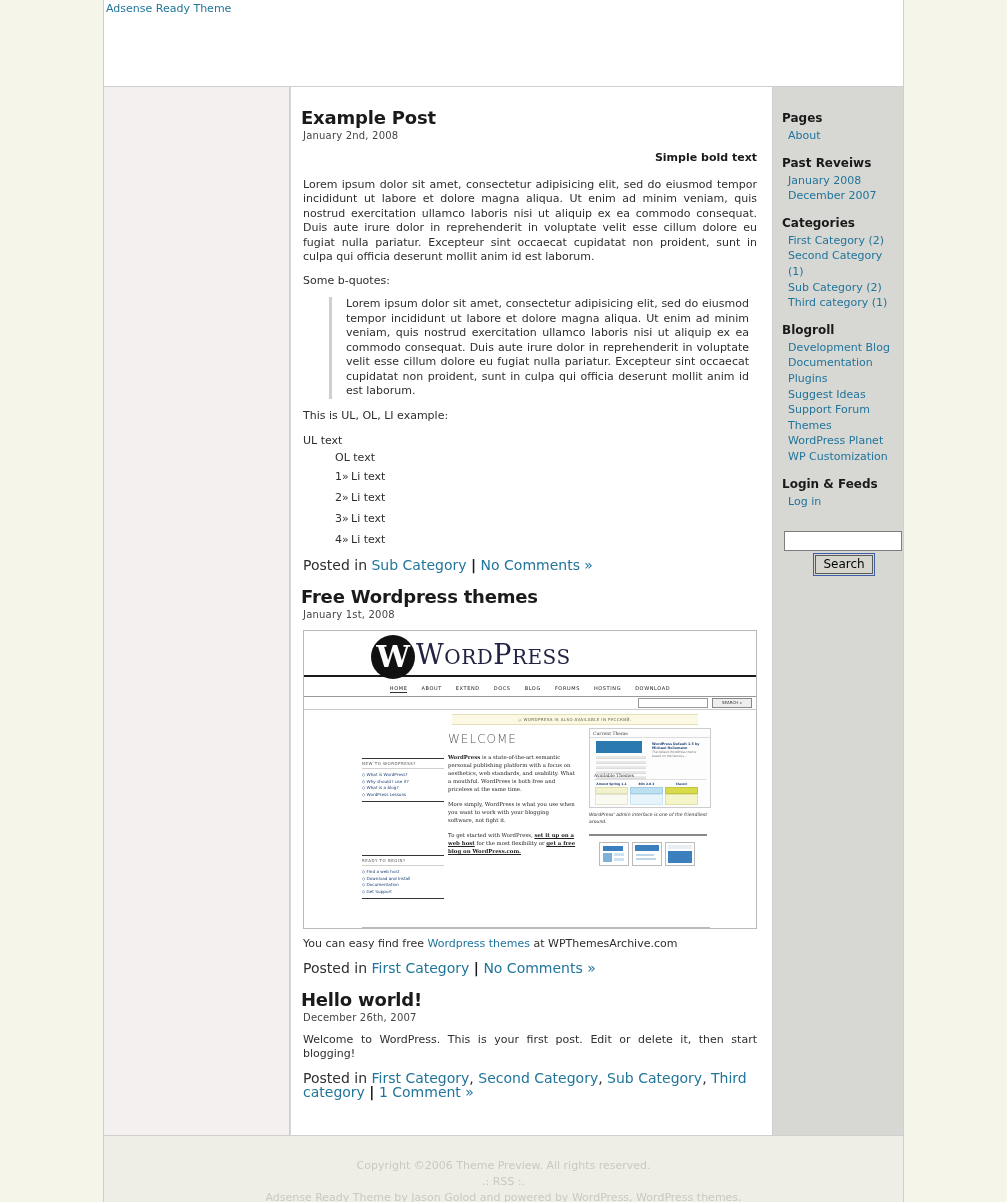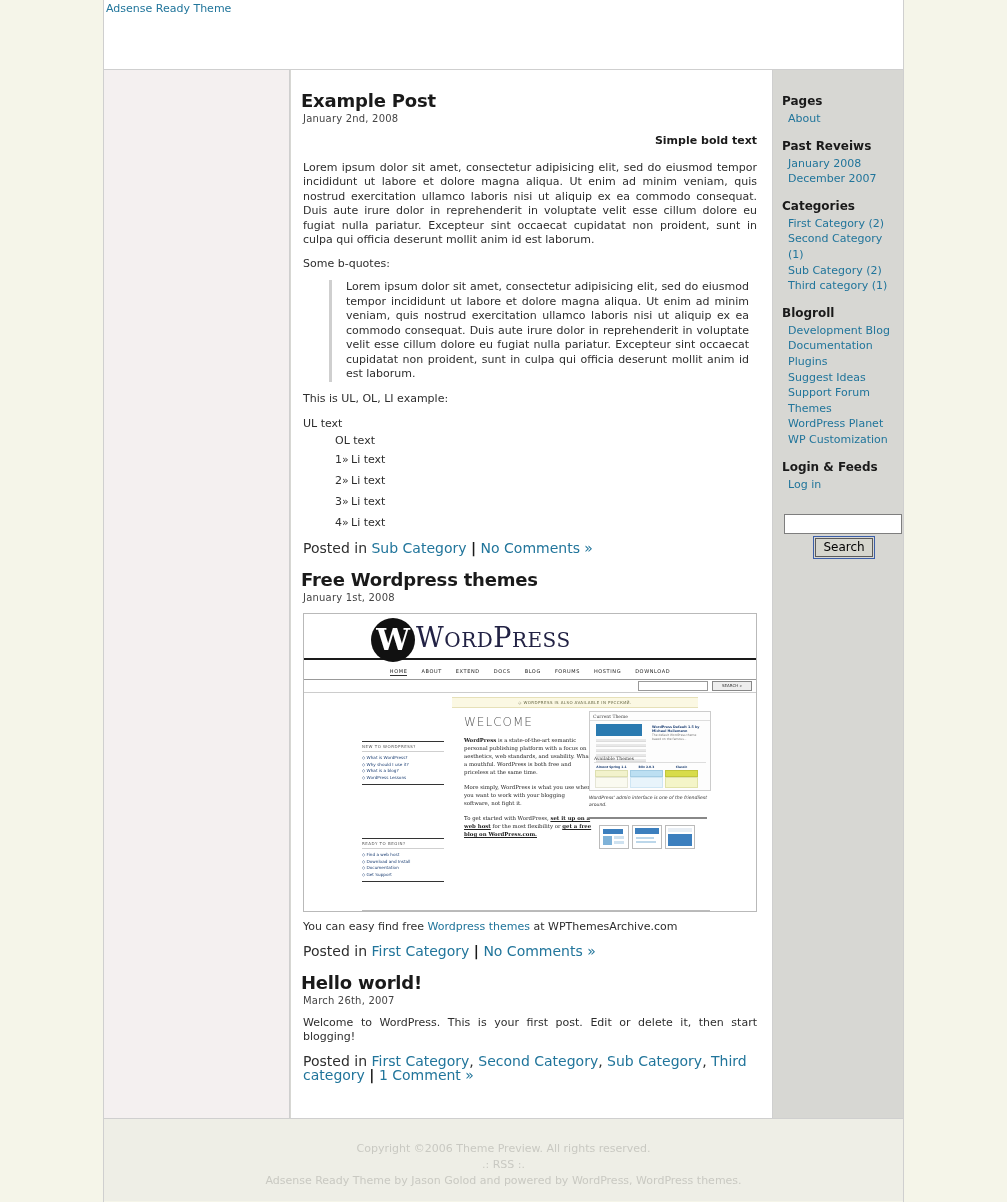--- a/index.html
+++ b/index.html
@@ -24,21 +24,21 @@
     width: 801px;
     height: 1202px;
     border-left: 1px solid #cfcfcf;
     border-right: 1px solid #cfcfcf;
     box-sizing: border-box;
     background: #f5f5e9;
   }
 
   
   #header {
-    height: 70px;
+    height: 87px;
     background: #ffffff;
     border-bottom: 1px solid #cfcfcf;
     box-sizing: border-box;
     position: relative;
     text-align: center;
   }
   #header .blogtitle {
     position: absolute;
     left: 2px;
     top: 2px;
@@ -358,21 +358,21 @@
     margin-bottom: 3px;
   }
   .wp-link {
     font-family: "DejaVu Sans", "Liberation Sans", sans-serif;
     font-size: 4.2px;
     color: #224477;
     line-height: 6.5px;
   }
   .wp-linklist { border-bottom: 1px solid #333; padding-bottom: 3px; }
   .wp-leftcol2 { position: absolute; left: 58px; top: 145px; width: 82px; }
-  .wp-maincol { position: absolute; left: 160px; top: 22px; width: 128px; }
+  .wp-maincol { position: absolute; left: 144px; top: 22px; width: 128px; }
   .wp-welcome {
     font-family: "DejaVu Sans", "Liberation Sans", sans-serif;
     font-size: 12px;
     color: #555555;
     letter-spacing: 1px;
     font-weight: 300;
     margin-bottom: 7px;
   }
   .wp-para {
     font-family: "DejaVu Serif", "Liberation Serif", serif;
@@ -627,21 +627,21 @@
         <div class="postmeta">
           <span>Posted in</span>
           <a href="#">First Category</a>
           <span class="sep">|</span>
           <a href="#">No Comments »</a>
         </div>
       </div>
 
       <div class="post">
         <h2>Hello world!</h2>
-        <div class="postdate">March 26th, 2007</div>
+        <div class="postdate">December 26th, 2007</div>
         <p>Welcome to WordPress. This is your first post. Edit or delete it, then start blogging!</p>
         <div class="postmeta">
           <span>Posted in</span>
           <a href="#">First Category</a><span>,</span>
           <a href="#">Second Category</a><span>,</span>
           <a href="#">Sub Category</a><span>,</span>
           <a href="#">Third category</a>
           <span class="sep">|</span>
           <a href="#">1 Comment »</a>
         </div>

